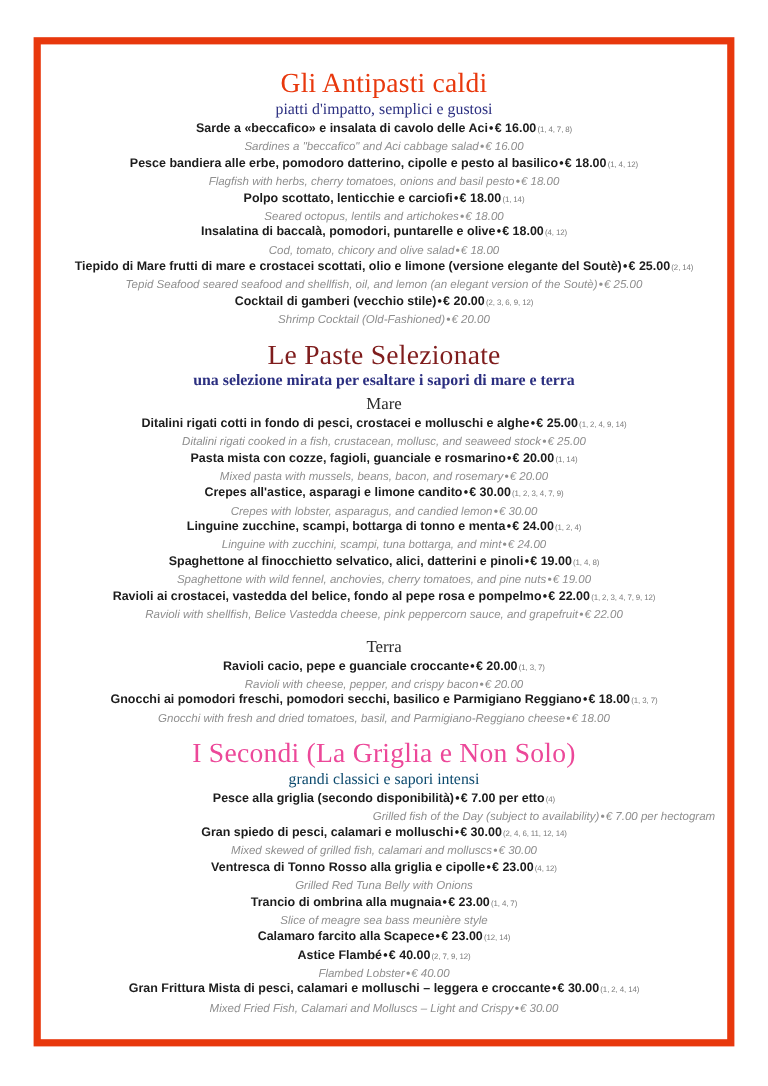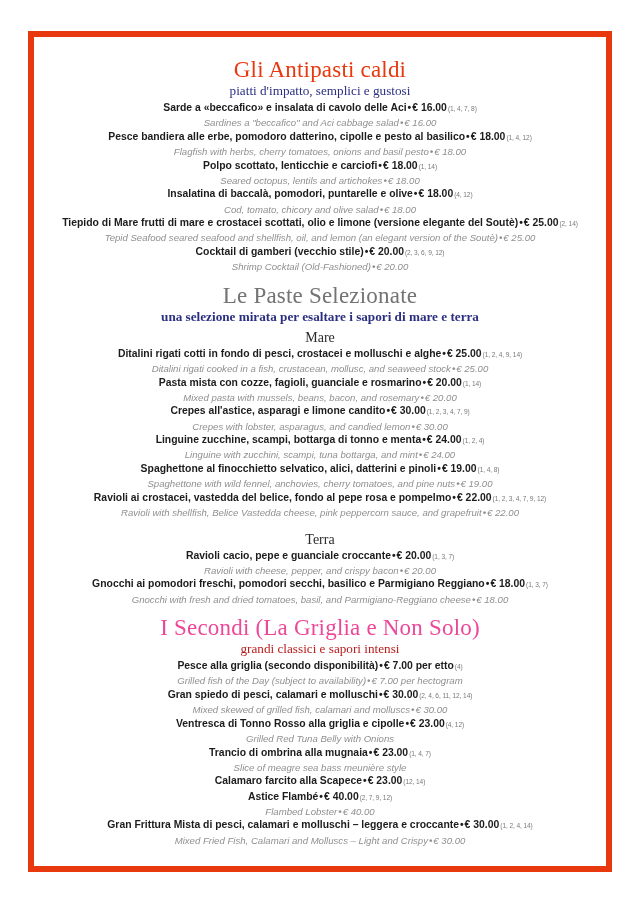--- a/index.html
+++ b/index.html
@@ -127,21 +127,21 @@
         <div class="dish-it" style="color: rgb(28, 28, 28);"><span>Polpo scottato, lenticchie e carciofi</span><span class="sep"> • </span><span class="price-it">€ 18.00</span><span class="allergens">(1, 14)</span></div>
         <div class="dish-en" style="color: rgb(143, 143, 143);"><span>Seared octopus, lentils and artichokes</span><span class="sep"> • </span><span class="price-en">€ 18.00</span></div>
         <div class="dish-it" style="color: rgb(28, 28, 28);"><span>Insalatina di baccalà, pomodori, puntarelle e olive</span><span class="sep"> • </span><span class="price-it">€ 18.00</span><span class="allergens">(4, 12)</span></div>
         <div class="dish-en" style="color: rgb(143, 143, 143);"><span>Cod, tomato, chicory and olive salad</span><span class="sep"> • </span><span class="price-en">€ 18.00</span></div>
         <div class="dish-it" style="color: rgb(28, 28, 28);"><span>Tiepido di Mare frutti di mare e crostacei scottati, olio e limone (versione elegante del Soutè)</span><span class="sep"> • </span><span class="price-it">€ 25.00</span><span class="allergens">(2, 14)</span></div>
         <div class="dish-en" style="color: rgb(143, 143, 143);"><span>Tepid Seafood seared seafood and shellfish, oil, and lemon (an elegant version of the Soutè)</span><span class="sep"> • </span><span class="price-en">€ 25.00</span></div>
         <div class="dish-it" style="color: rgb(28, 28, 28);"><span>Cocktail di gamberi (vecchio stile)</span><span class="sep"> • </span><span class="price-it">€ 20.00</span><span class="allergens">(2, 3, 6, 9, 12)</span></div>
         <div class="dish-en" style="color: rgb(143, 143, 143);"><span>Shrimp Cocktail (Old-Fashioned)</span><span class="sep"> • </span><span class="price-en">€ 20.00</span></div>
       </div>
       <div class="section">
-        <div class="section-title" style="color: #737373;">Le Paste Selezionate</div>
+        <div class="section-title" style="color: #7f1d1d;">Le Paste Selezionate</div>
         <div class="section-subtitle" style="color: rgb(43, 47, 128); font-weight: bold;">una selezione mirata per esaltare i sapori di mare e terra</div>
         <div class="group-title" style="color: rgb(43, 43, 43);">Mare</div>
         <div class="dish-it" style="color: rgb(28, 28, 28);"><span>Ditalini rigati cotti in fondo di pesci, crostacei e molluschi e alghe</span><span class="sep"> • </span><span class="price-it">€ 25.00</span><span class="allergens">(1, 2, 4, 9, 14)</span></div>
         <div class="dish-en" style="color: rgb(143, 143, 143);"><span>Ditalini rigati cooked in a fish, crustacean, mollusc, and seaweed stock</span><span class="sep"> • </span><span class="price-en">€ 25.00</span></div>
         <div class="dish-it" style="color: rgb(28, 28, 28);"><span>Pasta mista con cozze, fagioli, guanciale e rosmarino</span><span class="sep"> • </span><span class="price-it">€ 20.00</span><span class="allergens">(1, 14)</span></div>
         <div class="dish-en" style="color: rgb(143, 143, 143);"><span>Mixed pasta with mussels, beans, bacon, and rosemary</span><span class="sep"> • </span><span class="price-en">€ 20.00</span></div>
         <div class="dish-it" style="color: rgb(28, 28, 28);"><span>Crepes all'astice, asparagi e limone candito</span><span class="sep"> • </span><span class="price-it">€ 30.00</span><span class="allergens">(1, 2, 3, 4, 7, 9)</span></div>
         <div class="dish-en" style="color: rgb(143, 143, 143);"><span>Crepes with lobster, asparagus, and candied lemon</span><span class="sep"> • </span><span class="price-en">€ 30.00</span></div>
         <div class="dish-it" style="color: rgb(28, 28, 28);"><span>Linguine zucchine, scampi, bottarga di tonno e menta</span><span class="sep"> • </span><span class="price-it">€ 24.00</span><span class="allergens">(1, 2, 4)</span></div>
         <div class="dish-en" style="color: rgb(143, 143, 143);"><span>Linguine with zucchini, scampi, tuna bottarga, and mint</span><span class="sep"> • </span><span class="price-en">€ 24.00</span></div>
@@ -151,23 +151,23 @@
         <div class="dish-en" style="color: rgb(143, 143, 143);"><span>Ravioli with shellfish, Belice Vastedda cheese, pink peppercorn sauce, and grapefruit</span><span class="sep"> • </span><span class="price-en">€ 22.00</span></div>
         <div class="gap-sm"></div>
         <div class="group-title" style="color: rgb(43, 43, 43);">Terra</div>
         <div class="dish-it" style="color: rgb(28, 28, 28);"><span>Ravioli cacio, pepe e guanciale croccante</span><span class="sep"> • </span><span class="price-it">€ 20.00</span><span class="allergens">(1, 3, 7)</span></div>
         <div class="dish-en" style="color: rgb(143, 143, 143);"><span>Ravioli with cheese, pepper, and crispy bacon</span><span class="sep"> • </span><span class="price-en">€ 20.00</span></div>
         <div class="dish-it" style="color: rgb(28, 28, 28);"><span>Gnocchi ai pomodori freschi, pomodori secchi, basilico e Parmigiano Reggiano</span><span class="sep"> • </span><span class="price-it">€ 18.00</span><span class="allergens">(1, 3, 7)</span></div>
         <div class="dish-en" style="color: rgb(143, 143, 143);"><span>Gnocchi with fresh and dried tomatoes, basil, and Parmigiano-Reggiano cheese</span><span class="sep"> • </span><span class="price-en">€ 18.00</span></div>
       </div>
       <div class="section">
         <div class="section-title" style="color: #ec4899;">I Secondi (La Griglia e Non Solo)</div>
-        <div class="section-subtitle" style="color: #b91c1c;">grandi classici e sapori intensi</div>
+        <div class="section-subtitle" style="color: #0c4a6e;">grandi classici e sapori intensi</div>
         <div class="dish-it" style="color: rgb(28, 28, 28);"><span>Pesce alla griglia (secondo disponibilità)</span><span class="sep"> • </span><span class="price-it">€ 7.00 per etto</span><span class="allergens">(4)</span></div>
-        <div class="dish-en" style="color: rgb(143, 143, 143);"><span>Grilled fish of the Day (subject to availability)</span><span class="sep"> • </span><span class="price-en">€ 7.00 per hectogram</span></div>
+        <div class="dish-en" style="color: rgb(143, 143, 143); text-align: right;"><span>Grilled fish of the Day (subject to availability)</span><span class="sep"> • </span><span class="price-en">€ 7.00 per hectogram</span></div>
         <div class="dish-it" style="color: rgb(28, 28, 28);"><span>Gran spiedo di pesci, calamari e molluschi</span><span class="sep"> • </span><span class="price-it">€ 30.00</span><span class="allergens">(2, 4, 6, 11, 12, 14)</span></div>
         <div class="dish-en" style="color: rgb(143, 143, 143);"><span>Mixed skewed of grilled fish, calamari and molluscs</span><span class="sep"> • </span><span class="price-en">€ 30.00</span></div>
         <div class="dish-it" style="color: rgb(28, 28, 28);"><span>Ventresca di Tonno Rosso alla griglia e cipolle</span><span class="sep"> • </span><span class="price-it">€ 23.00</span><span class="allergens">(4, 12)</span></div>
         <div class="dish-en" style="color: rgb(143, 143, 143);"><span>Grilled Red Tuna Belly with Onions</span></div>
         <div class="dish-it" style="color: rgb(28, 28, 28);"><span>Trancio di ombrina alla mugnaia</span><span class="sep"> • </span><span class="price-it">€ 23.00</span><span class="allergens">(1, 4, 7)</span></div>
         <div class="dish-en" style="color: rgb(143, 143, 143);"><span>Slice of meagre sea bass meunière style</span></div>
         <div class="dish-it" style="color: rgb(28, 28, 28);"><span>Calamaro farcito alla Scapece</span><span class="sep"> • </span><span class="price-it">€ 23.00</span><span class="allergens">(12, 14)</span></div>
         <div class="dish-it" style="color: rgb(28, 28, 28);"><span>Astice Flambé</span><span class="sep"> • </span><span class="price-it">€ 40.00</span><span class="allergens">(2, 7, 9, 12)</span></div>
         <div class="dish-en" style="color: rgb(143, 143, 143);"><span>Flambed Lobster</span><span class="sep"> • </span><span class="price-en">€ 40.00</span></div>
         <div class="dish-it" style="color: rgb(28, 28, 28);"><span>Gran Frittura Mista di pesci, calamari e molluschi – leggera e croccante</span><span class="sep"> • </span><span class="price-it">€ 30.00</span><span class="allergens">(1, 2, 4, 14)</span></div>

